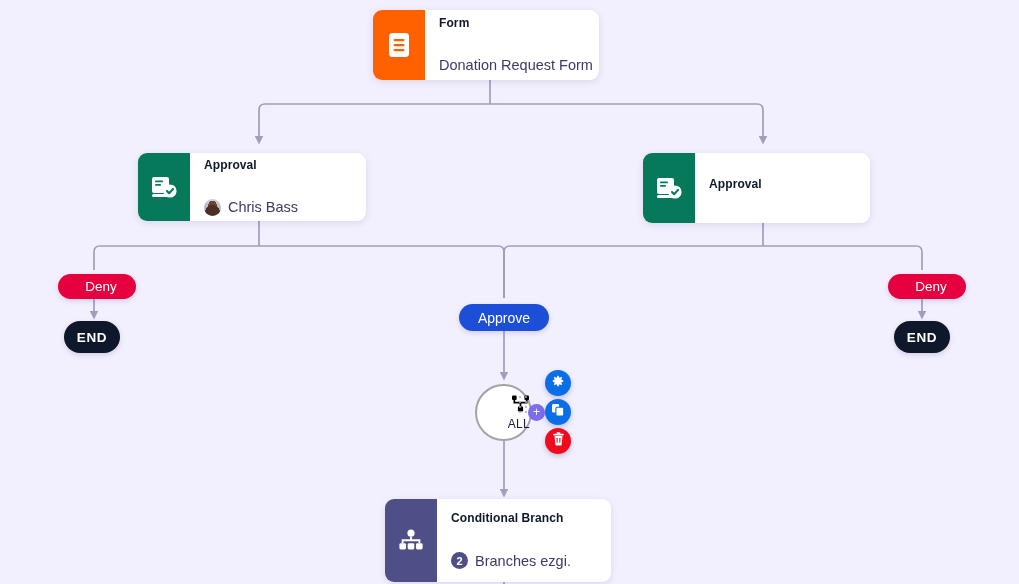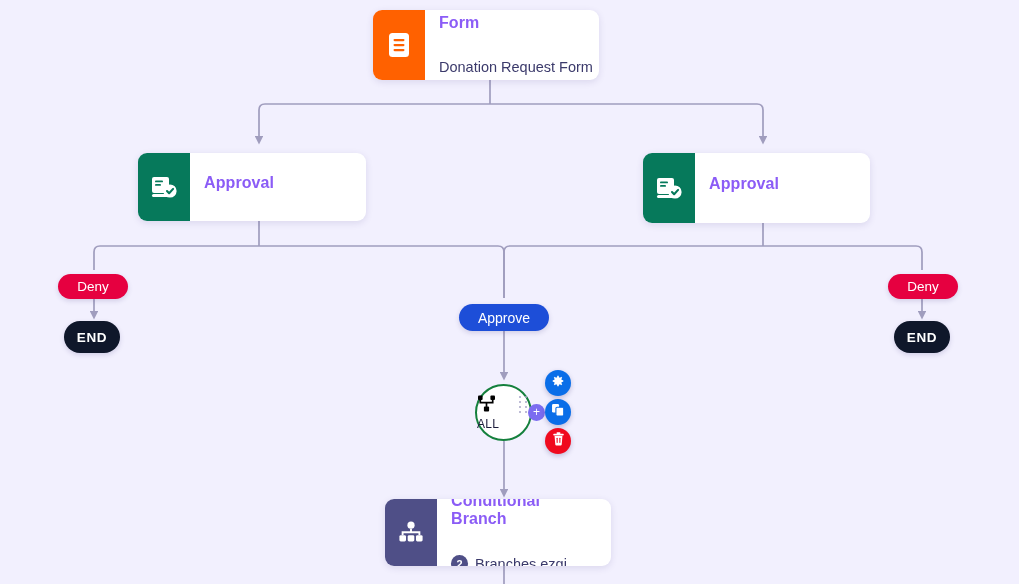--- a/index.html
+++ b/index.html
@@ -48,23 +48,23 @@
     justify-content: center;
   }
   .node-body {
     flex: 1 1 auto;
     padding: 11px 16px 12px 14px;
     display: flex;
     flex-direction: column;
     justify-content: center;
   }
   .node-title {
-    font-size: 16px;
+    font-size: 12px;
     font-weight: bold;
-    color: #8b5cf6;
+    color: #0f172a;
     letter-spacing: .1px;
     margin-bottom: 7px;
   }
   .node-sub {
     font-size: 14.5px;
     color: #3b3a6b;
     display: flex;
     align-items: center;
     gap: 7px;
     white-space: nowrap;
@@ -74,36 +74,36 @@
   
   #node-form { left: 373px; top: 10px; width: 226px; height: 70px; }
   #node-form .node-icon { background: #ff6100; }
 
   
   #node-approval-left  { left: 138px; top: 153px; width: 228px; height: 68px; }
   #node-approval-right { left: 643px; top: 153px; width: 227px; height: 70px; }
   .approval .node-icon { background: #06795b; }
 
   
-  #node-conditional { left: 385px; top: 499px; width: 226px; height: 67px; }
+  #node-conditional { left: 385px; top: 499px; width: 226px; height: 83px; }
   #node-conditional .node-icon { background: #4f4f87; }
 
   
   .pill {
     position: absolute;
     display: flex;
     align-items: center;
     justify-content: center;
     border-radius: 999px;
     color: #ffffff;
     font-size: 13.5px;
     box-shadow: 0 2px 5px rgba(60,50,120,0.18);
     white-space: nowrap;
   }
-  .pill-deny { background: #e60040; width: 70px; height: 25px; }
+  .pill-deny { background: #e60040; width: 70px; height: 25px; padding-left: 8px; }
   .pill-approve { background: #1d4ed8; width: 90px; height: 27px; font-size: 14px; }
   .pill-end {
     background: #0f172a;
     width: 56px;
     height: 32px;
     font-size: 13.5px;
     font-weight: bold;
     letter-spacing: .6px;
   }
   #pill-deny-left    { left: 58px;  top: 274px; }
@@ -114,24 +114,24 @@
 
   
   #node-all {
     position: absolute;
     left: 475px;
     top: 384px;
     width: 57px;
     height: 57px;
     border-radius: 50%;
     background: #ffffff;
-    border: 2px solid #15803d;
+    border: 2px solid #a3a3a3;
     display: flex;
     flex-direction: column;
-    align-items: flex-start;
+    align-items: flex-end;
     justify-content: center;
     box-sizing: border-box;
   }
   #node-all .all-label {
     font-size: 12px;
     color: #1b1b3a;
     margin-top: 1px;
     letter-spacing: .3px;
   }
   .drag-dots {
@@ -269,20 +269,24 @@
         <path d="M3 3 h13 a2 2 0 0 1 2 2 v12 a2 2 0 0 1 -2 2 h-13 a2 2 0 0 1 -2 -2 v-12 a2 2 0 0 1 2 -2 z" fill="#ffffff"></path>
         <rect x="4" y="6.5" width="8" height="1.8" rx=".9" fill="#06795b"></rect>
         <rect x="4" y="10" width="6" height="1.8" rx=".9" fill="#06795b"></rect>
         <rect x="1" y="20" width="17" height="3" rx="1.5" fill="#ffffff"></rect>
         <circle cx="19" cy="17" r="6.6" fill="#ffffff"></circle>
         <path d="M16 17.1 l2.1 2.1 l4 -4.3" fill="none" stroke="#06795b" stroke-width="2.1" stroke-linecap="round" stroke-linejoin="round"></path>
       </svg>
     </div>
     <div class="node-body">
       <div class="node-title">Approval</div>
+      <div class="node-sub">
+        <span class="avatar-photo"></span>
+        <span>Chris Bass</span>
+      </div>
     </div>
   </div>
 
   <div class="node-card approval" id="node-approval-right">
     <div class="node-icon">
       <svg width="26" height="26" viewBox="0 0 26 26" xmlns="http://www.w3.org/2000/svg">
         <path d="M3 3 h13 a2 2 0 0 1 2 2 v12 a2 2 0 0 1 -2 2 h-13 a2 2 0 0 1 -2 -2 v-12 a2 2 0 0 1 2 -2 z" fill="#ffffff"></path>
         <rect x="4" y="6.5" width="8" height="1.8" rx=".9" fill="#06795b"></rect>
         <rect x="4" y="10" width="6" height="1.8" rx=".9" fill="#06795b"></rect>
         <rect x="1" y="20" width="17" height="3" rx="1.5" fill="#ffffff"></rect>

